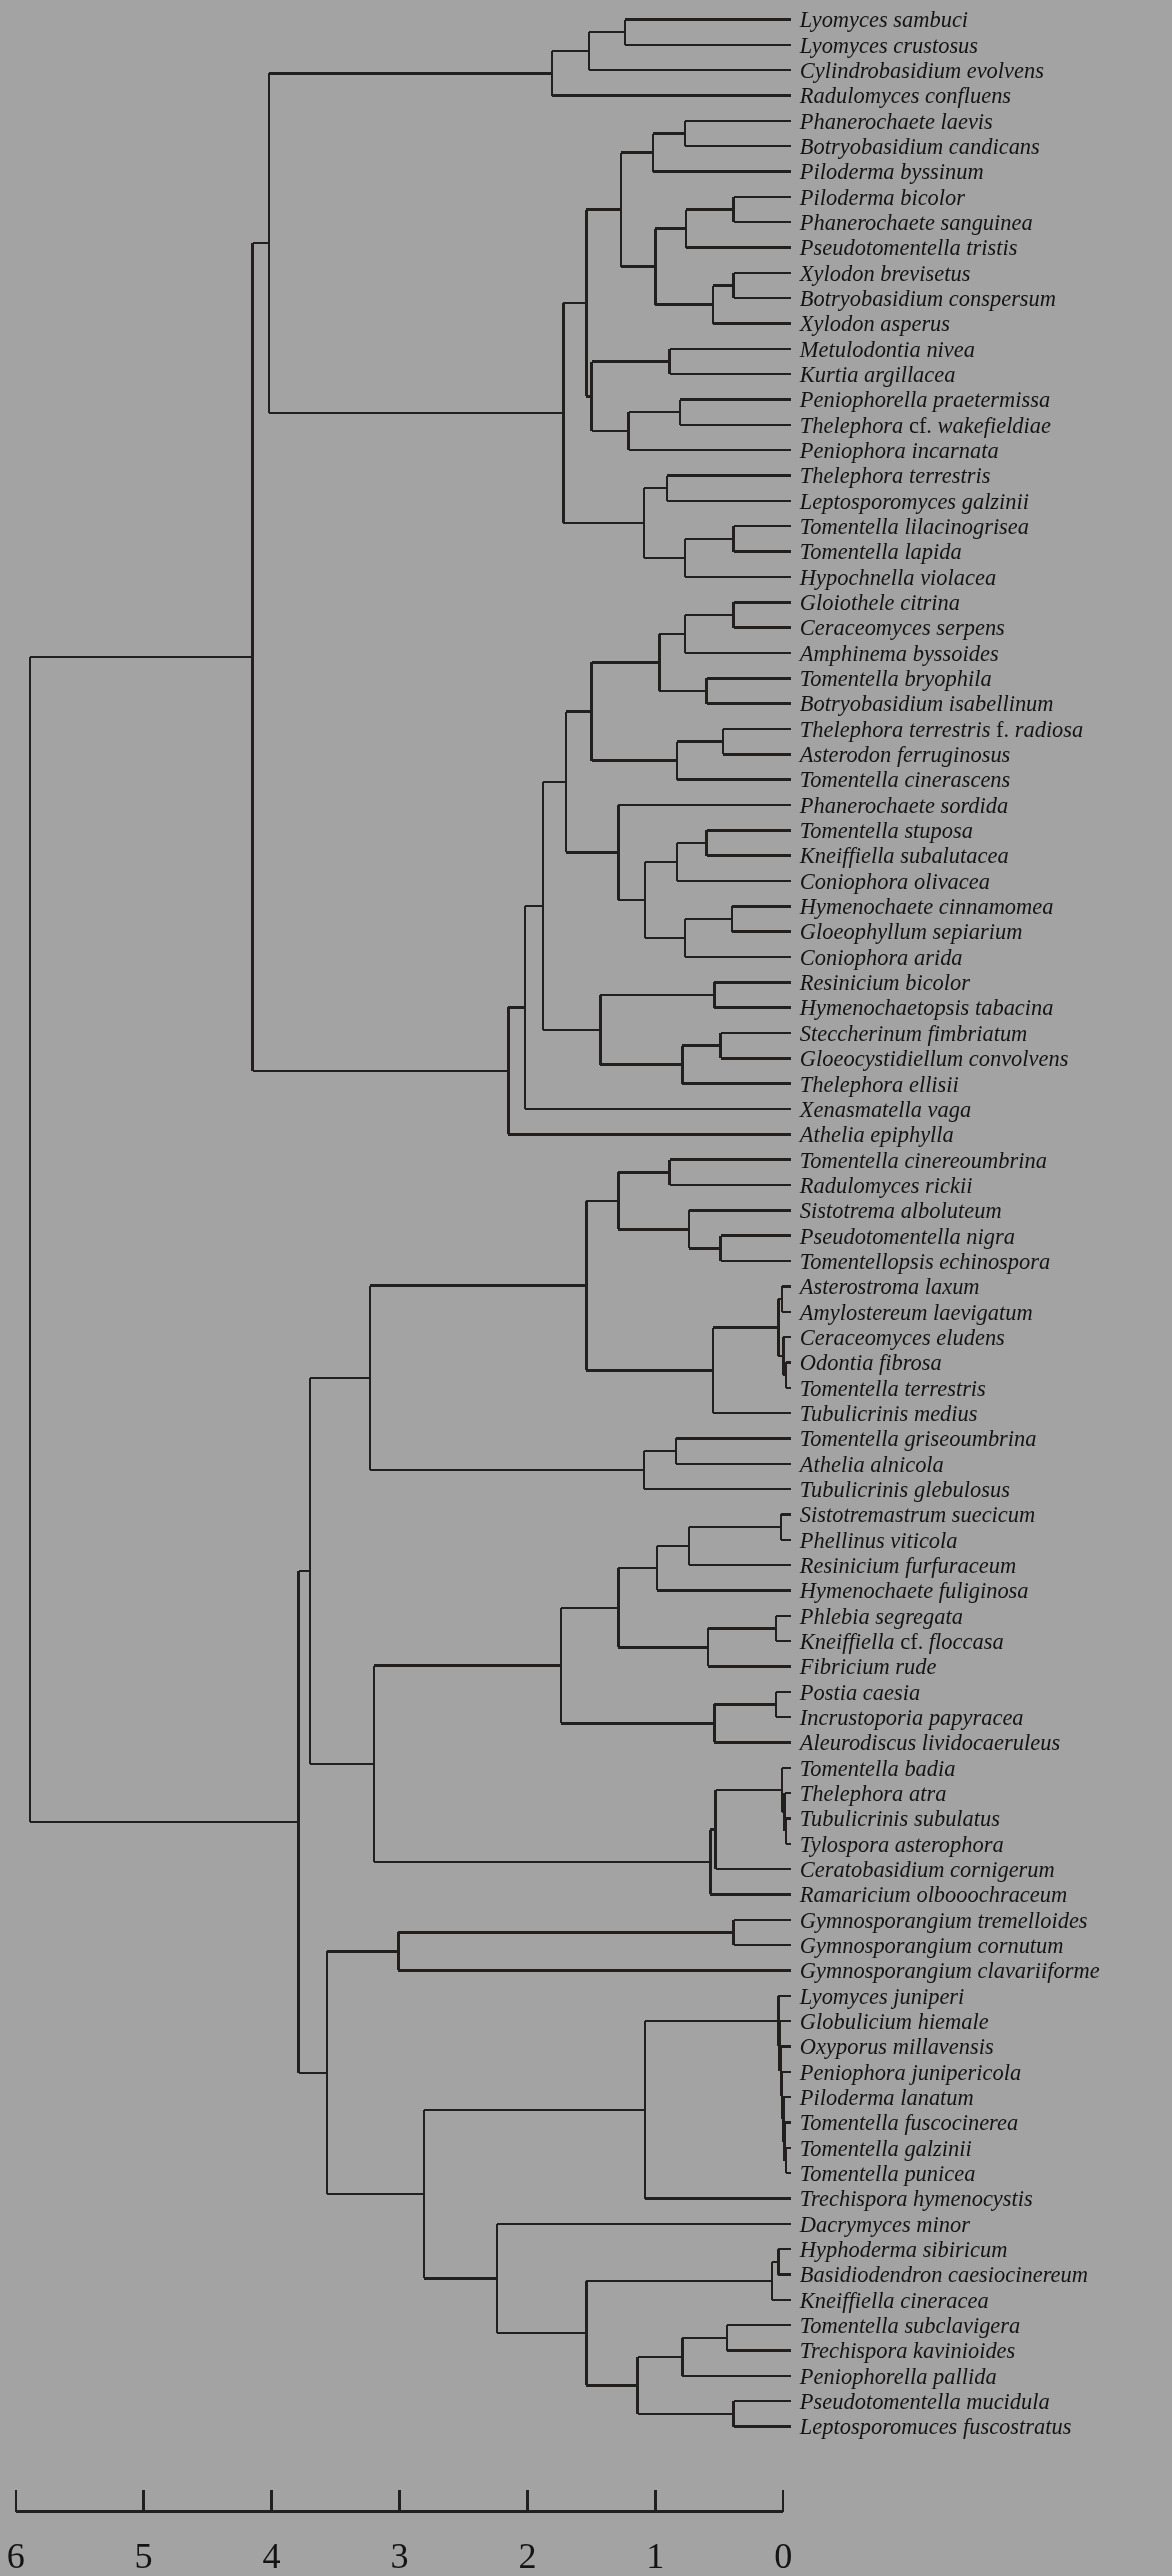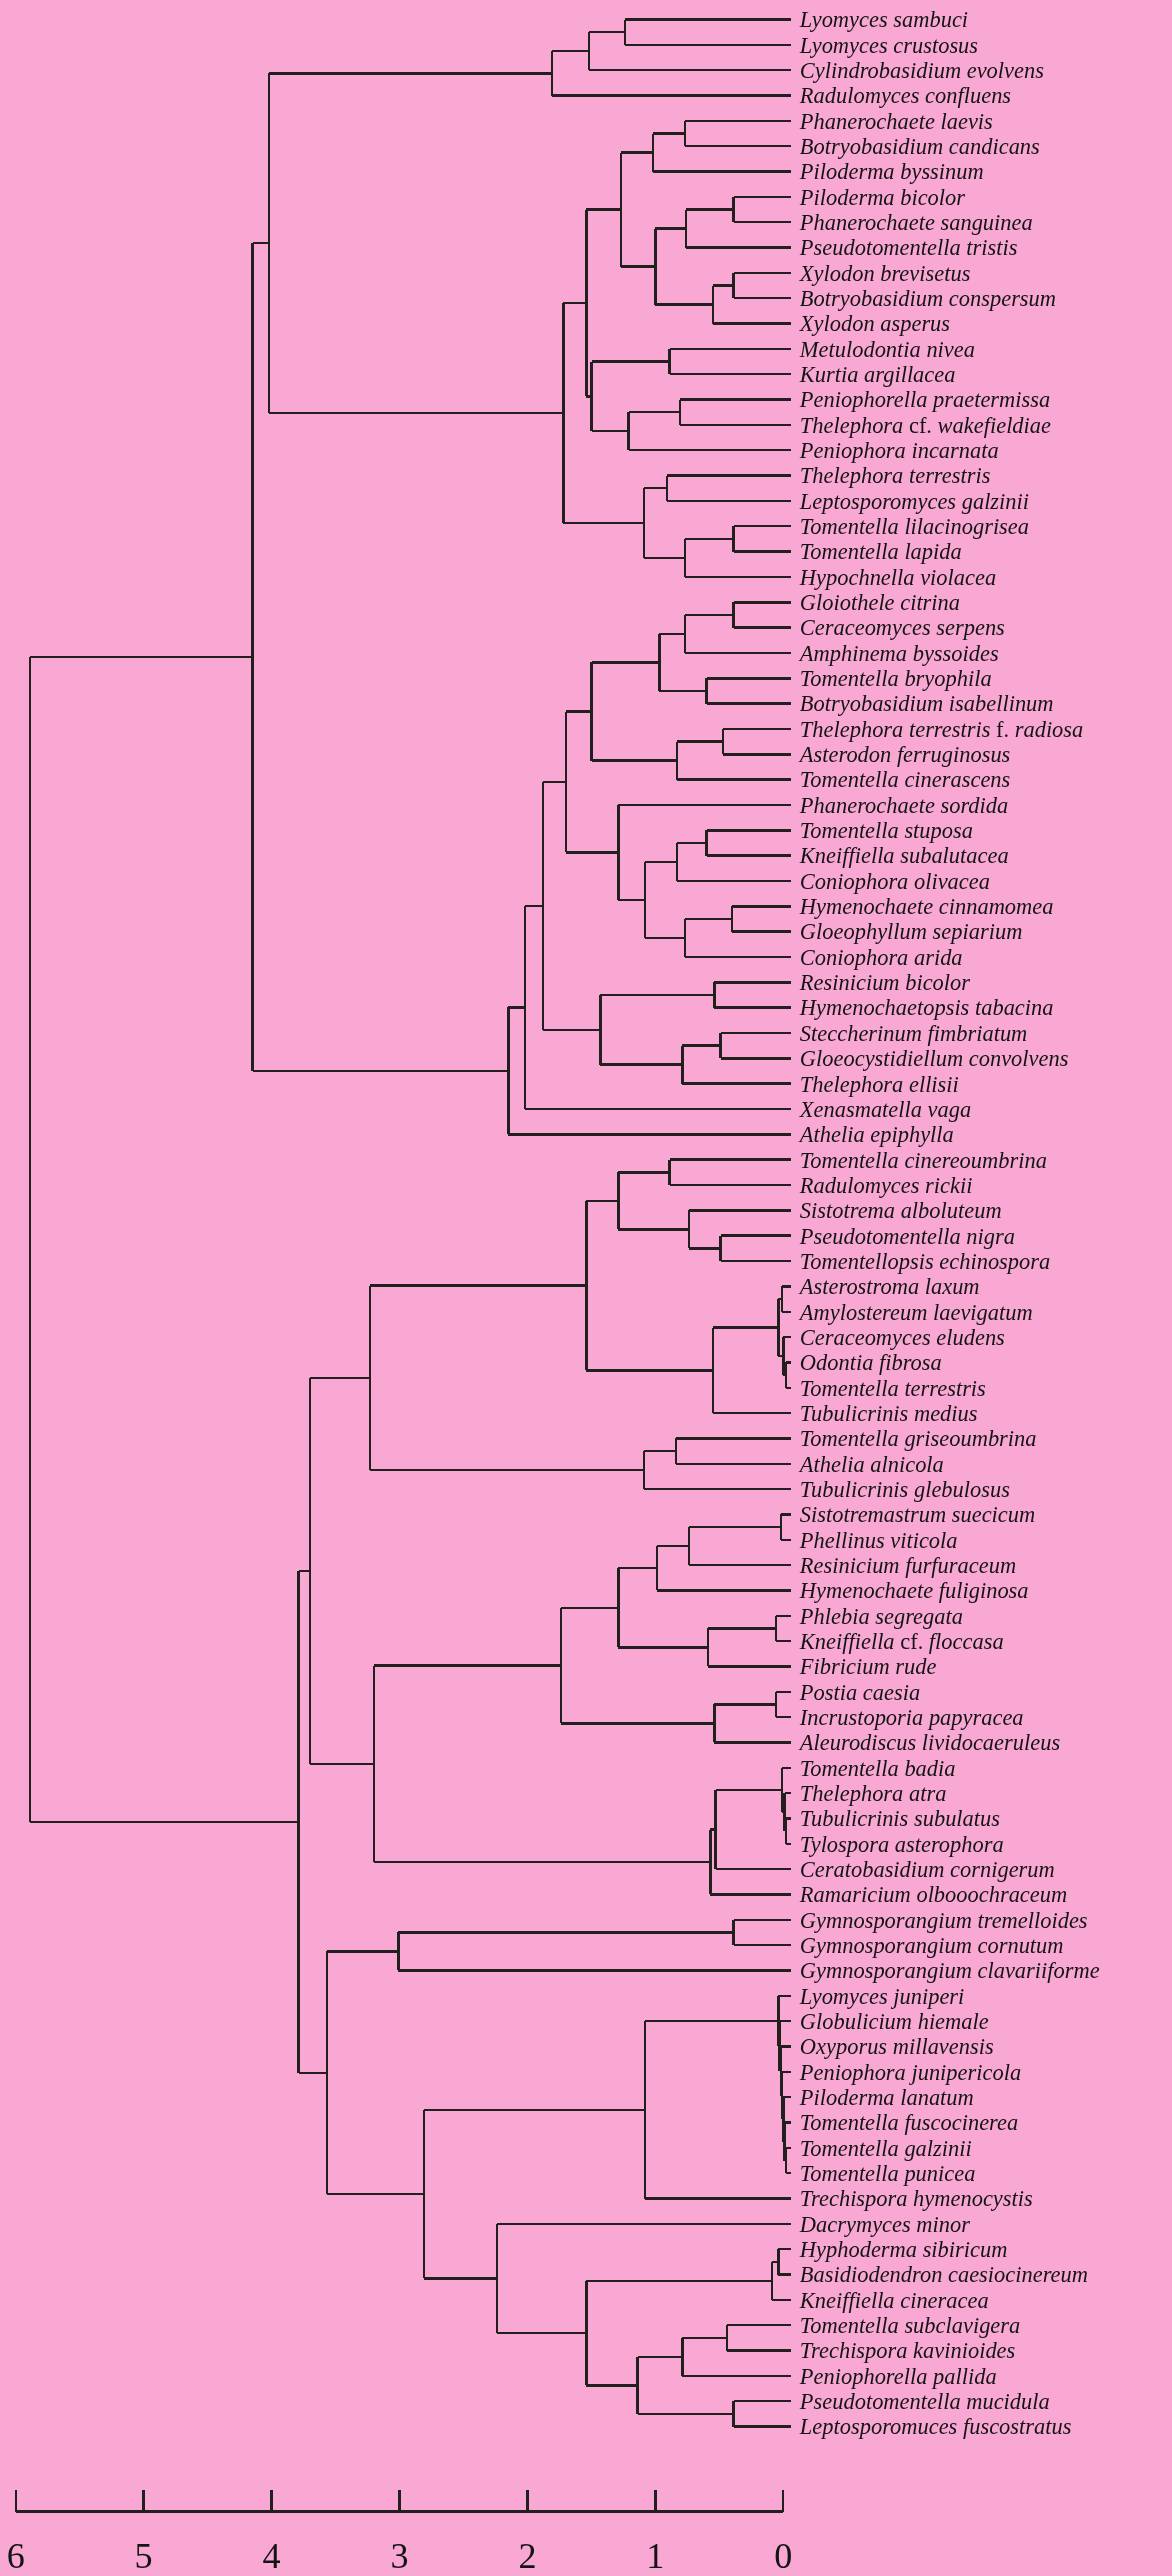--- a/index.html
+++ b/index.html
@@ -1,16 +1,16 @@
 <!DOCTYPE html>
 <html><head>
 <meta charset="utf-8">
 <style>
   html,body{margin:0;padding:0;background:#ffffff;}
-  .figure{position:relative;width:1173px;height:2576px;background:#f9a8d4;overflow:hidden;
+  .figure{position:relative;width:1173px;height:2576px;background:#a3a3a3;overflow:hidden;
           font-family:"Liberation Serif", serif;}
   svg{display:block;}
   text.taxon{font-family:"Liberation Serif", serif;font-style:italic;font-size:23px;fill:#141414;}
   text.taxon tspan.roman{font-style:normal;}
   text.scalenum{font-family:"Liberation Serif", serif;font-style:normal;font-size:37px;fill:#141414;text-anchor:middle;}
 </style>
 </head>
 <body>
 
 <div class="figure">

